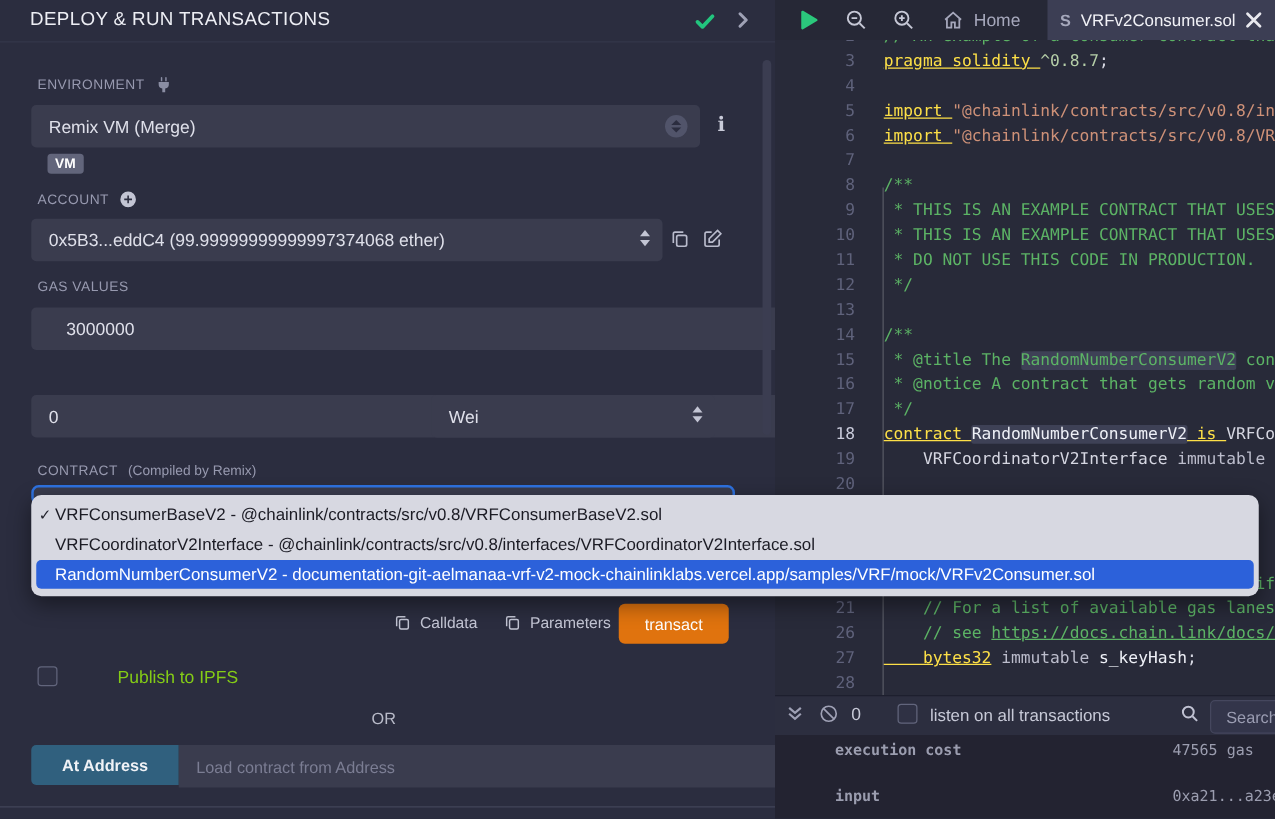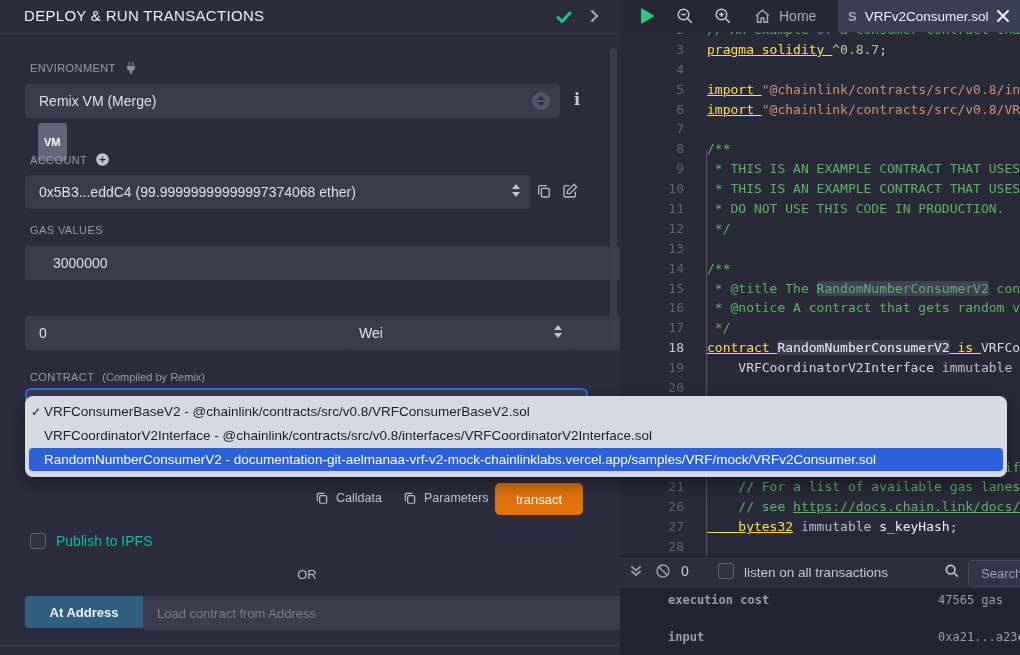--- a/index.html
+++ b/index.html
@@ -29,40 +29,40 @@
     position:absolute;right:10px;top:8px;width:18px;height:18px;border-radius:50%;
     background:#51546a;display:flex;flex-direction:column;align-items:center;justify-content:center;gap:2px;
   }
   .tri-up{width:0;height:0;border-left:4px solid transparent;border-right:4px solid transparent;border-bottom:4px solid #2b2d3f;}
   .tri-dn{width:0;height:0;border-left:4px solid transparent;border-right:4px solid transparent;border-top:4px solid #2b2d3f;}
   .carets{position:absolute;right:10px;top:9px;display:flex;flex-direction:column;align-items:center;gap:3px;}
   .carets .cu{width:0;height:0;border-left:4px solid transparent;border-right:4px solid transparent;border-bottom:5px solid #c3c5d4;}
   .carets .cd{width:0;height:0;border-left:4px solid transparent;border-right:4px solid transparent;border-top:5px solid #c3c5d4;}
 
   .info-icon{left:574px;top:90px;font-family:"DejaVu Serif",serif;font-style:normal;font-weight:bold;font-size:16px;color:#c9cbd9;}
-  .vm-badge{left:38px;top:123px;background:#62657b;color:#fff;font-size:11px;font-weight:bold;border-radius:3px;padding:13px 6px;}
+  .vm-badge{left:38px;top:123px;background:#62657b;color:#fff;font-size:11px;font-weight:bold;border-radius:3px;padding:2px 6px;}
 
   .account-select{left:25px;top:175px;width:505px;}
   .icon-btn{color:#b9bbcc;}
 
   .gas-input{left:25px;top:246px;width:308px;padding-left:28px;}
   .value-input{left:25px;top:316px;width:308px;}
   .wei-select{left:345px;top:316px;width:227px;}
 
   .contract-label-row{left:30px;top:371px;}
   .contract-sub{font-size:11px;color:#9799af;letter-spacing:0;text-transform:none;}
   .contract-select-sliver{left:25px;top:388px;width:563px;height:16px;border:2px solid #2e72e0;border-radius:6px;background:#3a3c4e;box-sizing:border-box;}
 
   .action-group{display:flex;align-items:center;gap:7px;color:#c3c5d4;font-size:12.5px;}
   .transact-btn{
     left:495px;top:483px;width:88px;height:32px;background:#e0730e;border:none;border-radius:5px;
     color:#fff;font-size:13px;font-family:"Liberation Sans",sans-serif;cursor:pointer;
   }
   .checkbox{width:16px;height:16px;border:1px solid #62657c;border-radius:3px;background:#2f3144;box-sizing:border-box;}
-  .publish-label{font-size:14px;color:#14b8a6;}
+  .publish-label{font-size:14px;color:#84cc16;margin-left:38px;}
   .or-label{left:0;top:567px;width:614px;text-align:center;font-size:13px;color:#b9bbc9;}
 
   .ataddr-btn{
     left:25px;top:596px;width:118px;height:32px;background:#30607e;border:none;border-radius:4px 0 0 4px;
     color:#f0f2f6;font-weight:bold;font-size:13px;font-family:"Liberation Sans",sans-serif;cursor:pointer;
   }
   .ataddr-input{left:143px;top:596px;width:440px;border-radius:0 4px 4px 0;font-size:13px;}
   .ataddr-input::placeholder{color:#7b7d93;}
   .bottom-divider{left:0;top:645px;width:620px;height:1px;background:#43455a;}
   .panel-scrollbar{left:610px;top:48px;width:7px;height:300px;background:#3b3d51;border-radius:4px;}

